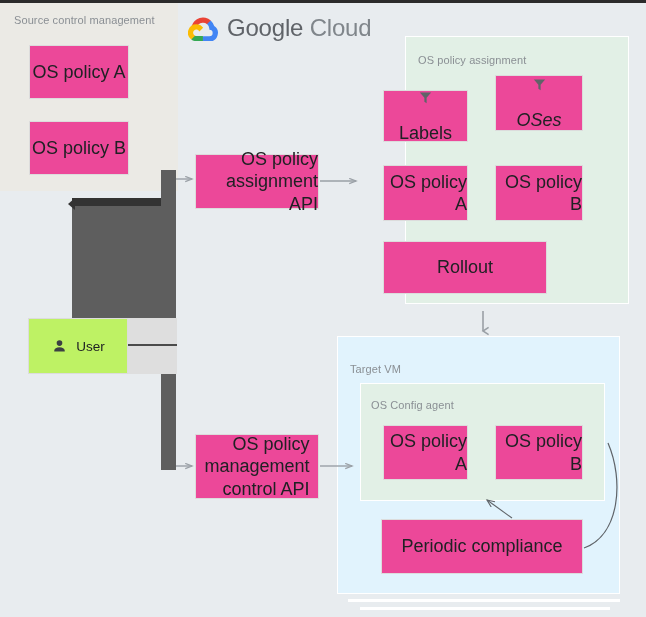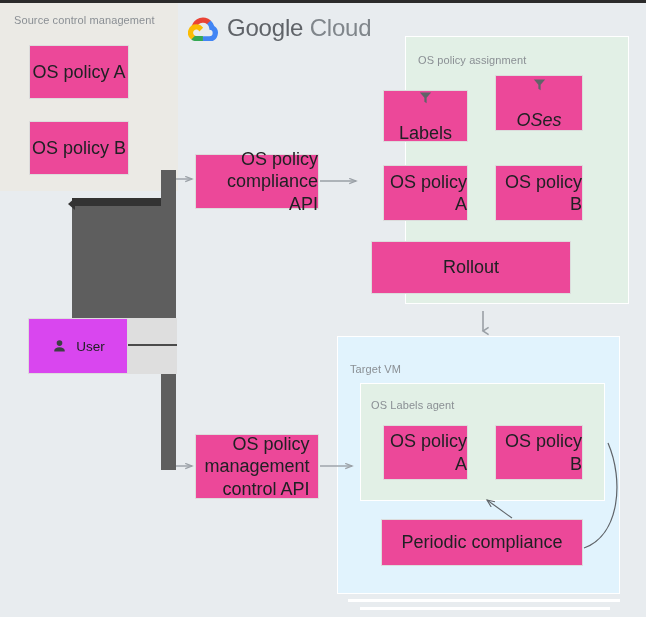--- a/index.html
+++ b/index.html
@@ -67,62 +67,62 @@
   }
 
   
   .user-shadow{
     position:absolute;left:125px;top:318px;width:52px;height:56px;background:#dedede;
   }
   .user-shadow .split{position:absolute;left:0;top:26px;width:100%;height:2px;background:#4b4b4b;}
 
   .user-card{
     position:absolute;left:28px;top:318px;width:100px;height:56px;
-    background:#d946ef;border:1px solid #dcdcdc;box-sizing:border-box;
+    background:#bef264;border:1px solid #dcdcdc;box-sizing:border-box;
     display:flex;align-items:center;justify-content:center;gap:8px;
     font-size:13.5px;color:#202124;
   }
   .user-card svg{display:block;}
 
   
   .api-top{left:195px;top:154px;width:124px;height:55px;}
   .api-bot{left:195px;top:434px;width:124px;height:65px;}
 
   
   .assign-panel{
     position:absolute;left:359px;top:36px;width:224px;height:268px;
     background:#e2f0e6;border:1px solid #ffffff;box-sizing:border-box;margin-left:46px;
   }
   .assign-label{left:12px;top:17px;}
 
   .a-labels{left:383px;top:90px;width:85px;height:52px;}
   .a-oses{left:495px;top:75px;width:88px;height:56px;font-style:italic;}
   .a-polA{left:383px;top:165px;width:85px;height:56px;}
   .a-polB{left:495px;top:165px;width:88px;height:56px;}
-  .a-roll{left:371px;top:241px;width:200px;height:53px;}
+  .a-roll{left:383px;top:241px;width:164px;height:53px;}
   .with-icon{gap:12px;flex-direction:column;}
 
   
   .vm-panel{
     position:absolute;left:337px;top:336px;width:283px;height:258px;
     background:#e1f3fd;border:1px solid #ffffff;box-sizing:border-box;
   }
   .vm-label{left:12px;top:26px;}
   .vm-shadow1{position:absolute;left:348px;top:599px;width:272px;height:3px;background:#ffffff;}
   .vm-shadow2{position:absolute;left:360px;top:607px;width:250px;height:3px;background:#ffffff;}
 
   .agent-panel{
     position:absolute;left:360px;top:383px;width:245px;height:118px;
     background:#e2f0e6;border:1px solid #ffffff;box-sizing:border-box;
   }
   .agent-label{left:10px;top:15px;}
 
   .g-polA{left:383px;top:425px;width:85px;height:55px;}
   .g-polB{left:495px;top:425px;width:88px;height:55px;}
-  .periodic{left:381px;top:519px;width:202px;height:47px;}
+  .periodic{left:381px;top:519px;width:202px;height:55px;}
 
   
   .wires{position:absolute;left:0;top:0;width:646px;height:617px;pointer-events:none;}
 </style>
 </head>
 <body>
 
 <div class="stage">
 
   <div class="top-rule"></div>
@@ -161,21 +161,21 @@
         <circle cx="12" cy="7.2" r="4"></circle>
         <path d="M12 13.2c-4.2 0-7.4 2.1-7.4 4.6v1.4h14.8v-1.4c0-2.5-3.2-4.6-7.4-4.6z"></path>
       </svg>
     </span>
     <span>User</span>
   </div>
 
   <div class="card api-top">
     <span>
       <span>OS policy</span><br>
-      <span>compliance API</span>
+      <span>assignment API</span>
     </span>
   </div>
 
   <div class="card api-bot">
     <span>
       <span>OS policy</span><br>
       <span>management</span><br>
       <span>control API</span>
     </span>
   </div>
@@ -206,21 +206,21 @@
   <div class="card a-polB">OS policy B</div>
   <div class="card a-roll">Rollout</div>
 
   <div class="vm-panel">
     <div class="panel-label vm-label">Target VM</div>
   </div>
   <div class="vm-shadow1"></div>
   <div class="vm-shadow2"></div>
 
   <div class="agent-panel">
-    <div class="panel-label agent-label">OS Labels agent</div>
+    <div class="panel-label agent-label">OS Config agent</div>
   </div>
 
   <div class="card g-polA">OS policy A</div>
   <div class="card g-polB">OS policy B</div>
 
   <div class="card periodic">
     <span>
       <span>Periodic compliance</span><br>
     </span>
   </div>

